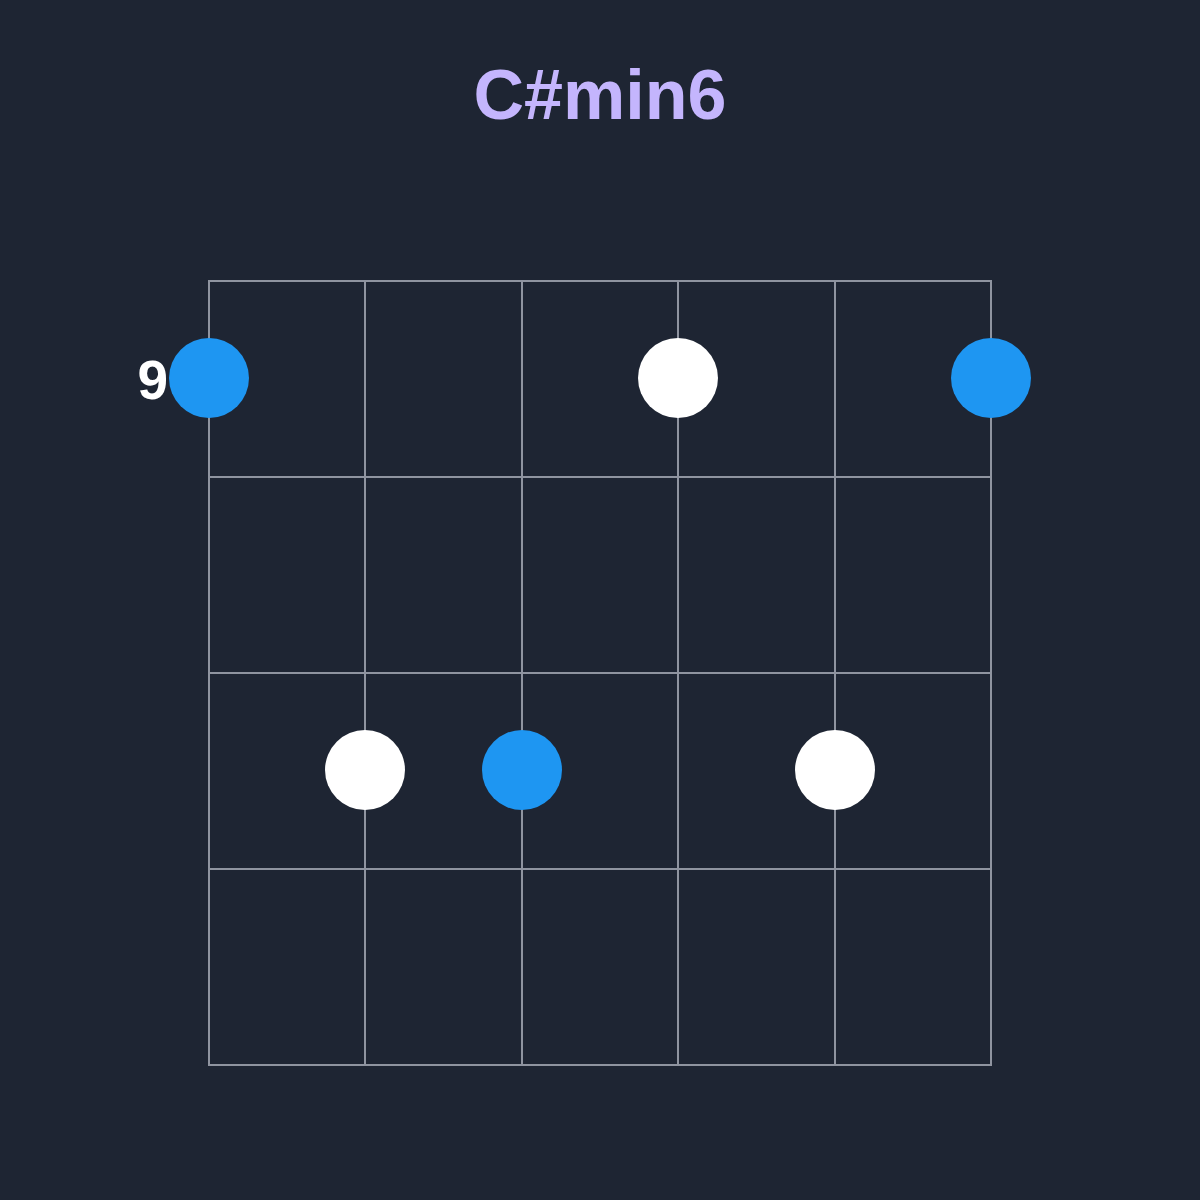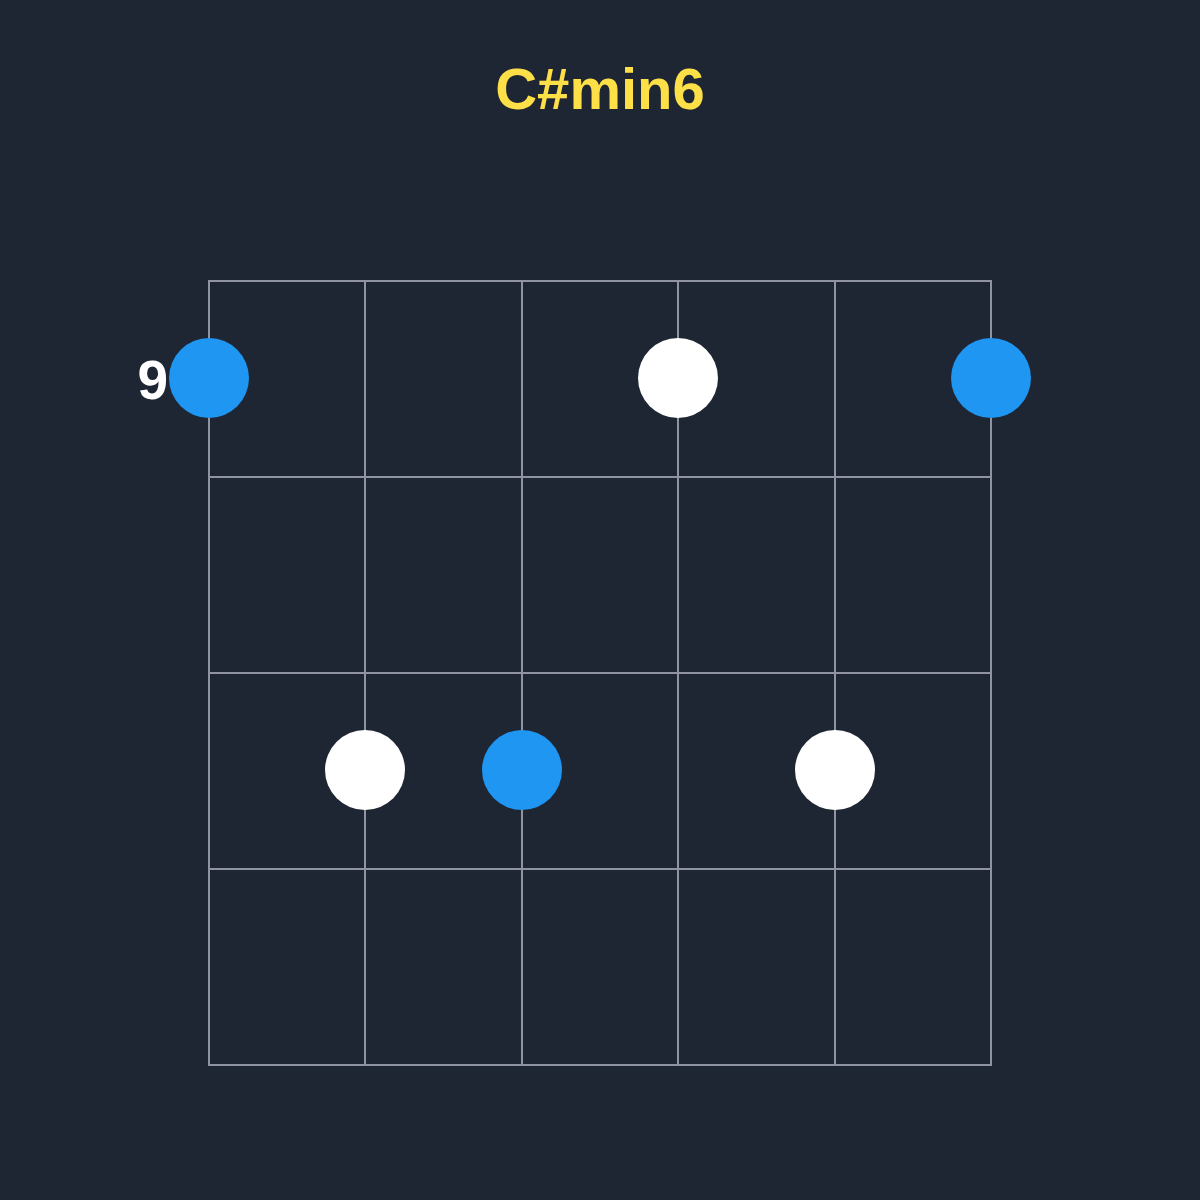--- a/index.html
+++ b/index.html
@@ -14,22 +14,22 @@
       font-family: Arial, Helvetica, sans-serif;
       position: relative;
       overflow: hidden;
     }
     .chord-title {
       position: absolute;
       top: 55px;
       left: 0;
       right: 0;
       text-align: center;
-      color: #fde047;
-      font-size: 58px;
+      color: #c4b5fd;
+      font-size: 70px;
       font-weight: bold;
     }
     .fretboard-container {
       position: absolute;
       top: 280px;
       left: 208px;
       width: 784px;
       height: 784px;
     }
     .fretboard {

